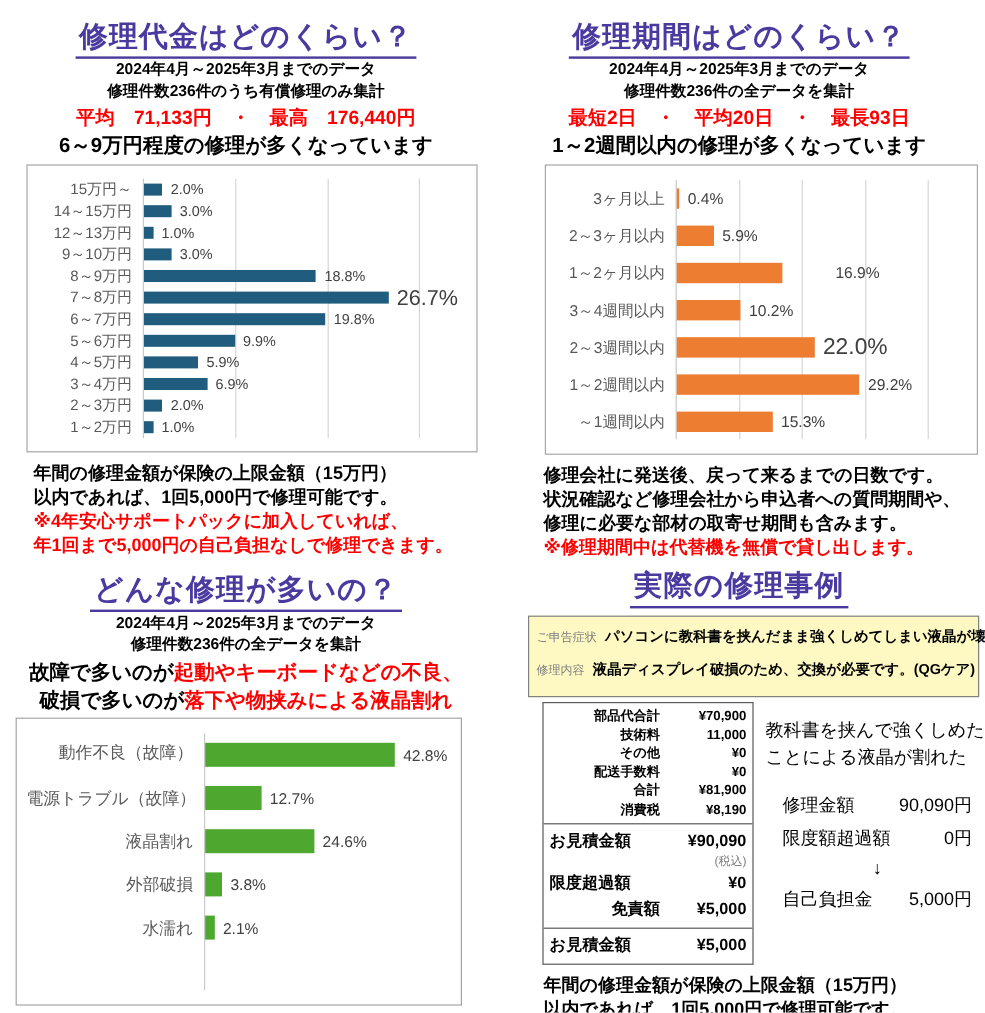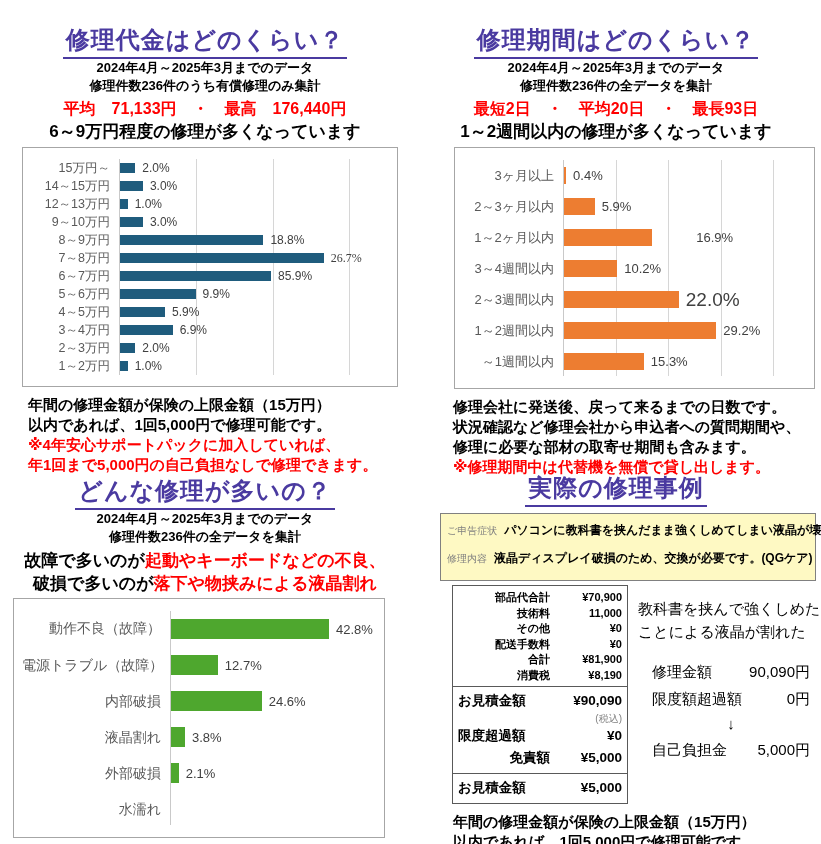--- a/index.html
+++ b/index.html
@@ -4,21 +4,21 @@
 <style>
   html,body{margin:0;padding:0;background:#fff;}
   body{font-family:"Liberation Sans","DejaVu Sans",sans-serif;color:#000;}
   .page{position:relative;width:821px;height:844px;background:#fff;overflow:hidden;}
   .quad{position:absolute;width:410px;}
   .q1{left:0;top:0;}
   .q2{left:411px;top:0;}
   .q3{left:0;top:460px;}
   .q4{left:411px;top:460px;}
 
-  .title-wrap{text-align:center;margin-top:24px;}
+  .title-wrap{text-align:center;margin-top:14px;}
   .title{display:inline-block;font-size:24px;font-weight:bold;color:#4A3AA0;border-bottom:2px solid #4A3AA0;padding:0 3px 1px;letter-spacing:1px;}
   .sub{font-size:13px;font-weight:bold;text-align:center;line-height:18px;}
   .sub.first{margin-top:0;}
   .stats{font-size:16px;font-weight:bold;color:#FF0000;text-align:center;margin-top:3px;line-height:21px;}
   .headline{font-size:17px;font-weight:bold;text-align:center;margin-top:2px;line-height:21px;}
   .headline .red{color:#FF0000;}
 
   .chart-box{box-sizing:border-box;border:1px solid #A6A6A6;background:#fff;}
   .cb1{margin:5px 0 0 22px;width:376px;height:240px;padding:11px 10px 11px 8px;}
   .cb2{margin:5px 0 0 43px;width:361px;height:242px;padding:12px 10px 12px 8px;}
@@ -112,25 +112,25 @@
             <div class="crow" style="height: 18px;">
               <div class="cbar" style="height: 10px; width: 8.57143%; background: rgb(31, 92, 125);"></div>
               <span class="cval" style="font-size: 12px;">3.0%</span>
             </div>
             <div class="crow" style="height: 18px;">
               <div class="cbar" style="height: 10px; width: 53.7143%; background: rgb(31, 92, 125);"></div>
               <span class="cval" style="font-size: 12px;">18.8%</span>
             </div>
             <div class="crow" style="height: 18px;">
               <div class="cbar" style="height: 10px; width: 76.2857%; background: rgb(31, 92, 125);"></div>
-              <span class="cval" style="font-size: 12px; font-family: Liberation Serif, serif;">26.7%</span>
+              <span class="cval" style="font-size: 18px;">26.7%</span>
             </div>
             <div class="crow" style="height: 18px;">
               <div class="cbar" style="height: 10px; width: 56.5714%; background: rgb(31, 92, 125);"></div>
-              <span class="cval" style="font-size: 12px;">85.9%</span>
+              <span class="cval" style="font-size: 12px;">19.8%</span>
             </div>
             <div class="crow" style="height: 18px;">
               <div class="cbar" style="height: 10px; width: 28.2857%; background: rgb(31, 92, 125);"></div>
               <span class="cval" style="font-size: 12px;">9.9%</span>
             </div>
             <div class="crow" style="height: 18px;">
               <div class="cbar" style="height: 10px; width: 16.8571%; background: rgb(31, 92, 125);"></div>
               <span class="cval" style="font-size: 12px;">5.9%</span>
             </div>
             <div class="crow" style="height: 18px;">
@@ -225,21 +225,20 @@
     </div>
     <div class="sub first">2024年4月～2025年3月までのデータ</div>
     <div class="sub">修理件数236件の全データを集計</div>
     <div class="headline" style="margin-top:4px;"><span>故障で多いのが</span><span class="red">起動やキーボードなどの不良、</span></div>
     <div class="headline"><span>破損で多いのが</span><span class="red">落下や物挟みによる液晶割れ</span></div>
     <div class="chart-box cb3">
         <div class="cwrap">
           <div class="lcol" style="width: 148px;">
             <div class="clabel" style="height: 36px; line-height: 36px; font-size: 14px; font-family: Liberation Serif, serif;">動作不良（故障）</div>
             <div class="clabel" style="height: 36px; line-height: 36px; font-size: 14px;">電源トラブル（故障）</div>
-            <div class="clabel" style="height: 36px; line-height: 36px; font-size: 14px;">内部破損</div>
             <div class="clabel" style="height: 36px; line-height: 36px; font-size: 14px;">液晶割れ</div>
             <div class="clabel" style="height: 36px; line-height: 36px; font-size: 14px;">外部破損</div>
             <div class="clabel" style="height: 36px; line-height: 36px; font-size: 14px;">水濡れ</div>
           </div>
           <div class="plot">
             <div class="crow" style="height: 36px;">
               <div class="cbar" style="height: 20px; width: 77.8182%; background: rgb(78, 167, 46);"></div>
               <span class="cval" style="font-size: 13px;">42.8%</span>
             </div>
             <div class="crow" style="height: 36px;">

